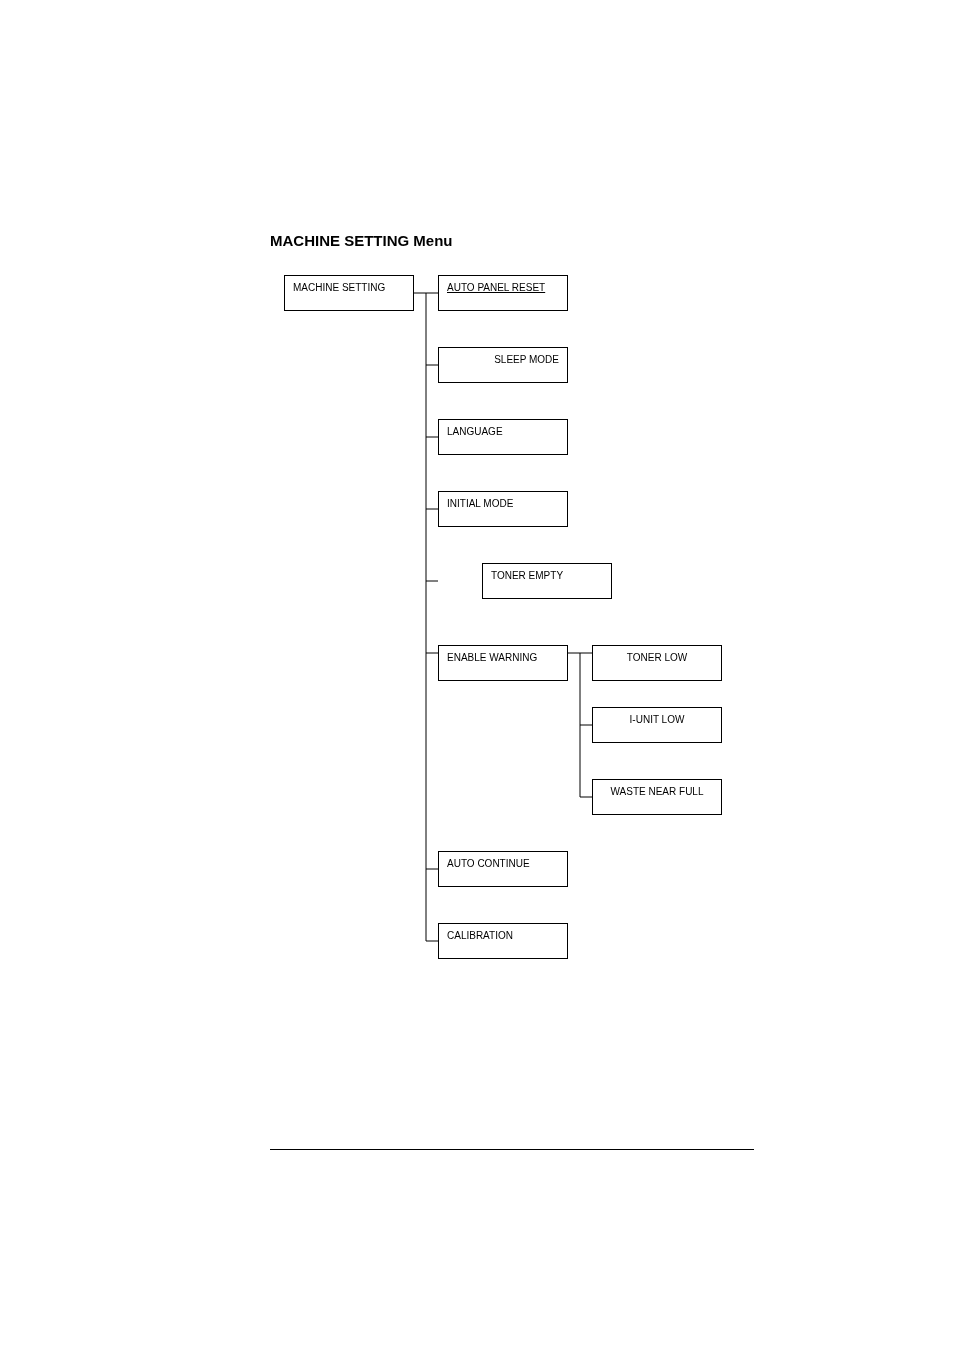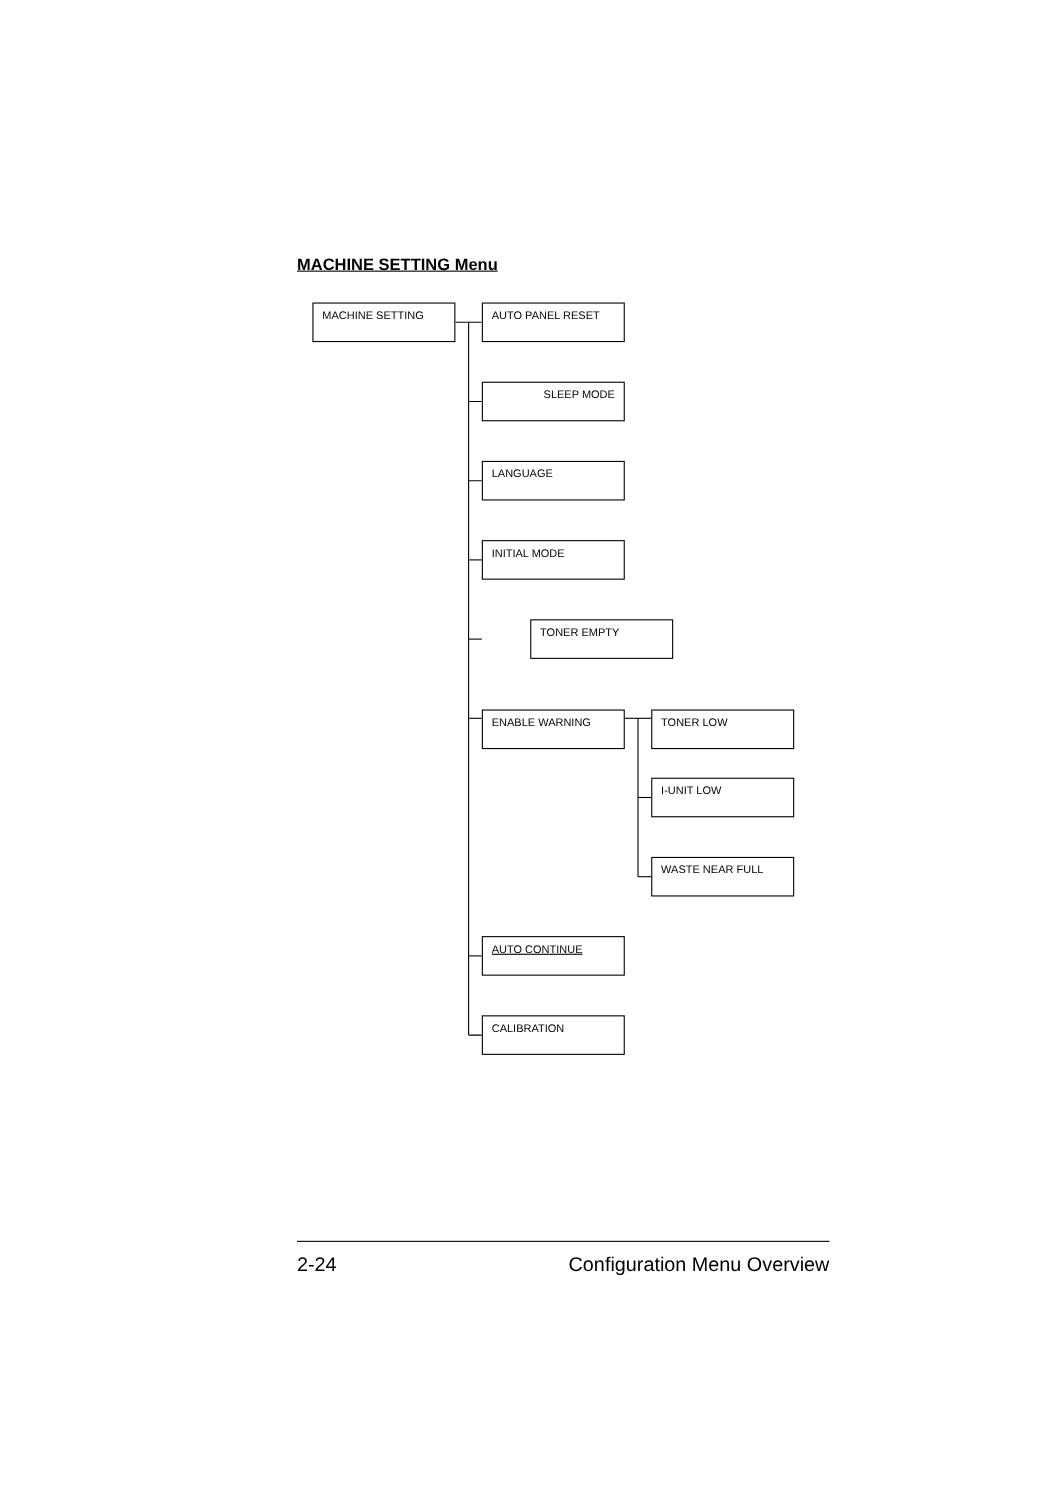--- a/index.html
+++ b/index.html
@@ -14,52 +14,51 @@
       height: 1350px;
       position: relative;
     }
     .page-container {
       padding: 232px 180px 0 270px;
     }
     .section-title {
       font-weight: bold;
       font-size: 15px;
       margin-bottom: 18px;
-      text-decoration: underline;
     }
     .diagram {
       position: relative;
       height: 700px;
     }
     .box {
       position: absolute;
       border: 1px solid #000;
       background: #fff;
       font-size: 10px;
       padding: 6px 8px 3px 8px;
       width: 130px;
       height: 36px;
       line-height: 1.2;
     }
     .box-root {
       left: 14px;
       top: 8px;
     }
     .col2 { left: 168px; }
-    .col3 { left: 322px; }
+    .col3 { left: 322px; text-align: center; }
 
-    .r0 { top: 8px; }
+    .r0 { top: 8px; text-decoration: underline; }
     .r1 { top: 80px; text-align: right; }
     .r2 { top: 152px; }
     .r3 { top: 224px; }
     .r4 { top: 296px; margin-left: 44px; }
     .r5 { top: 368px; margin-top: 10px; }
     .r6 { top: 440px; }
     .r7 { top: 512px; }
-    .r8 { top: 584px; text-decoration: underline; }
+    .r8 { top: 584px; }
     .r9 { top: 656px; }
 
     
     .connectors {
       position: absolute;
       left: 0;
       top: 0;
       width: 500px;
       height: 700px;
       pointer-events: none;
@@ -130,17 +129,13 @@
     <div class="box col2 r9">CALIBRATION</div>
 
     <div class="box col3 r5">TONER LOW</div>
     <div class="box col3 r6">I-UNIT LOW</div>
     <div class="box col3 r7">WASTE NEAR FULL</div>
   </div>
 </div>
 
 <div class="footer">
   <div class="footer-line"></div>
-  <div class="footer-row">
-    <span class="page-num">2-24</span>
-    <span class="footer-title">Configuration Menu Overview</span>
-  </div>
 </div>
 
 </body></html>

